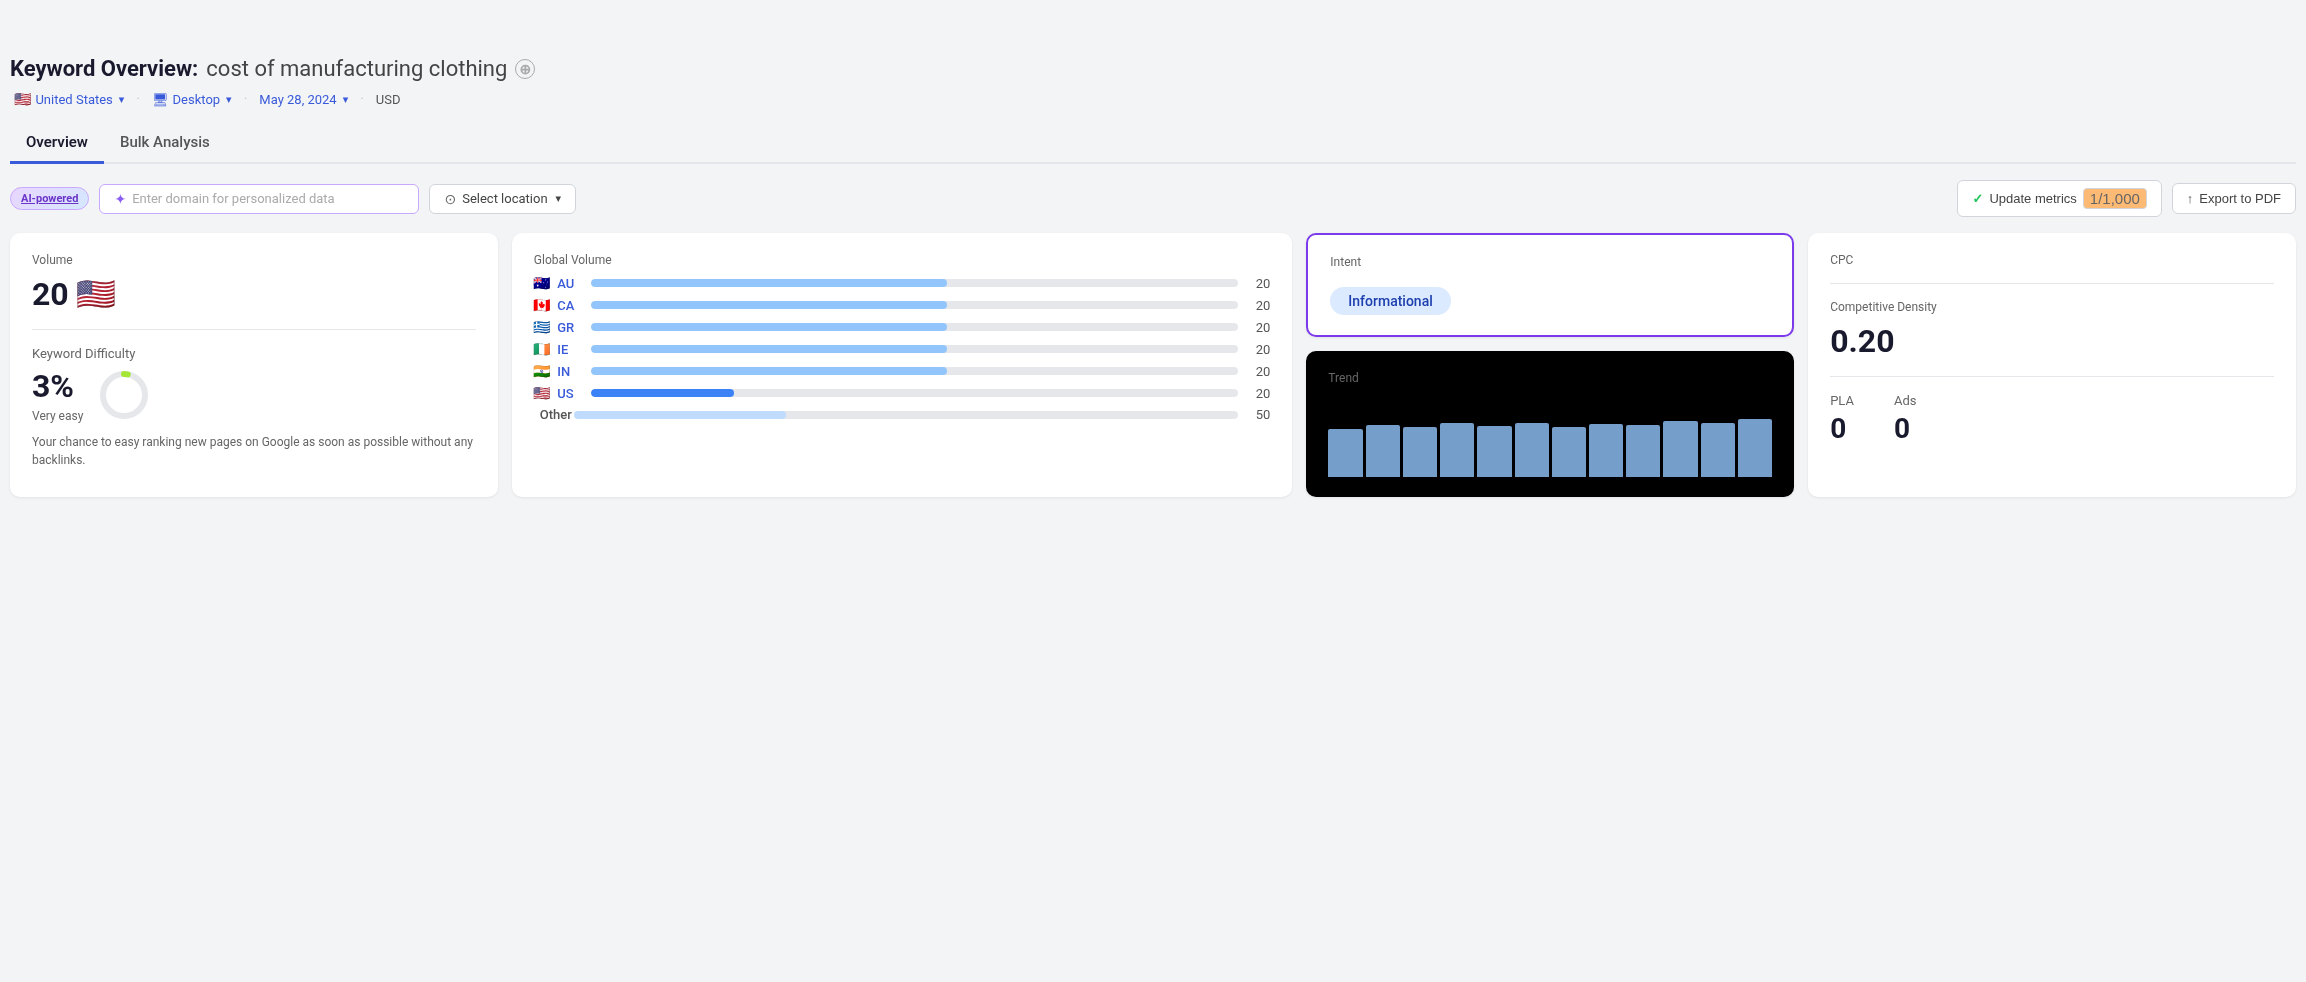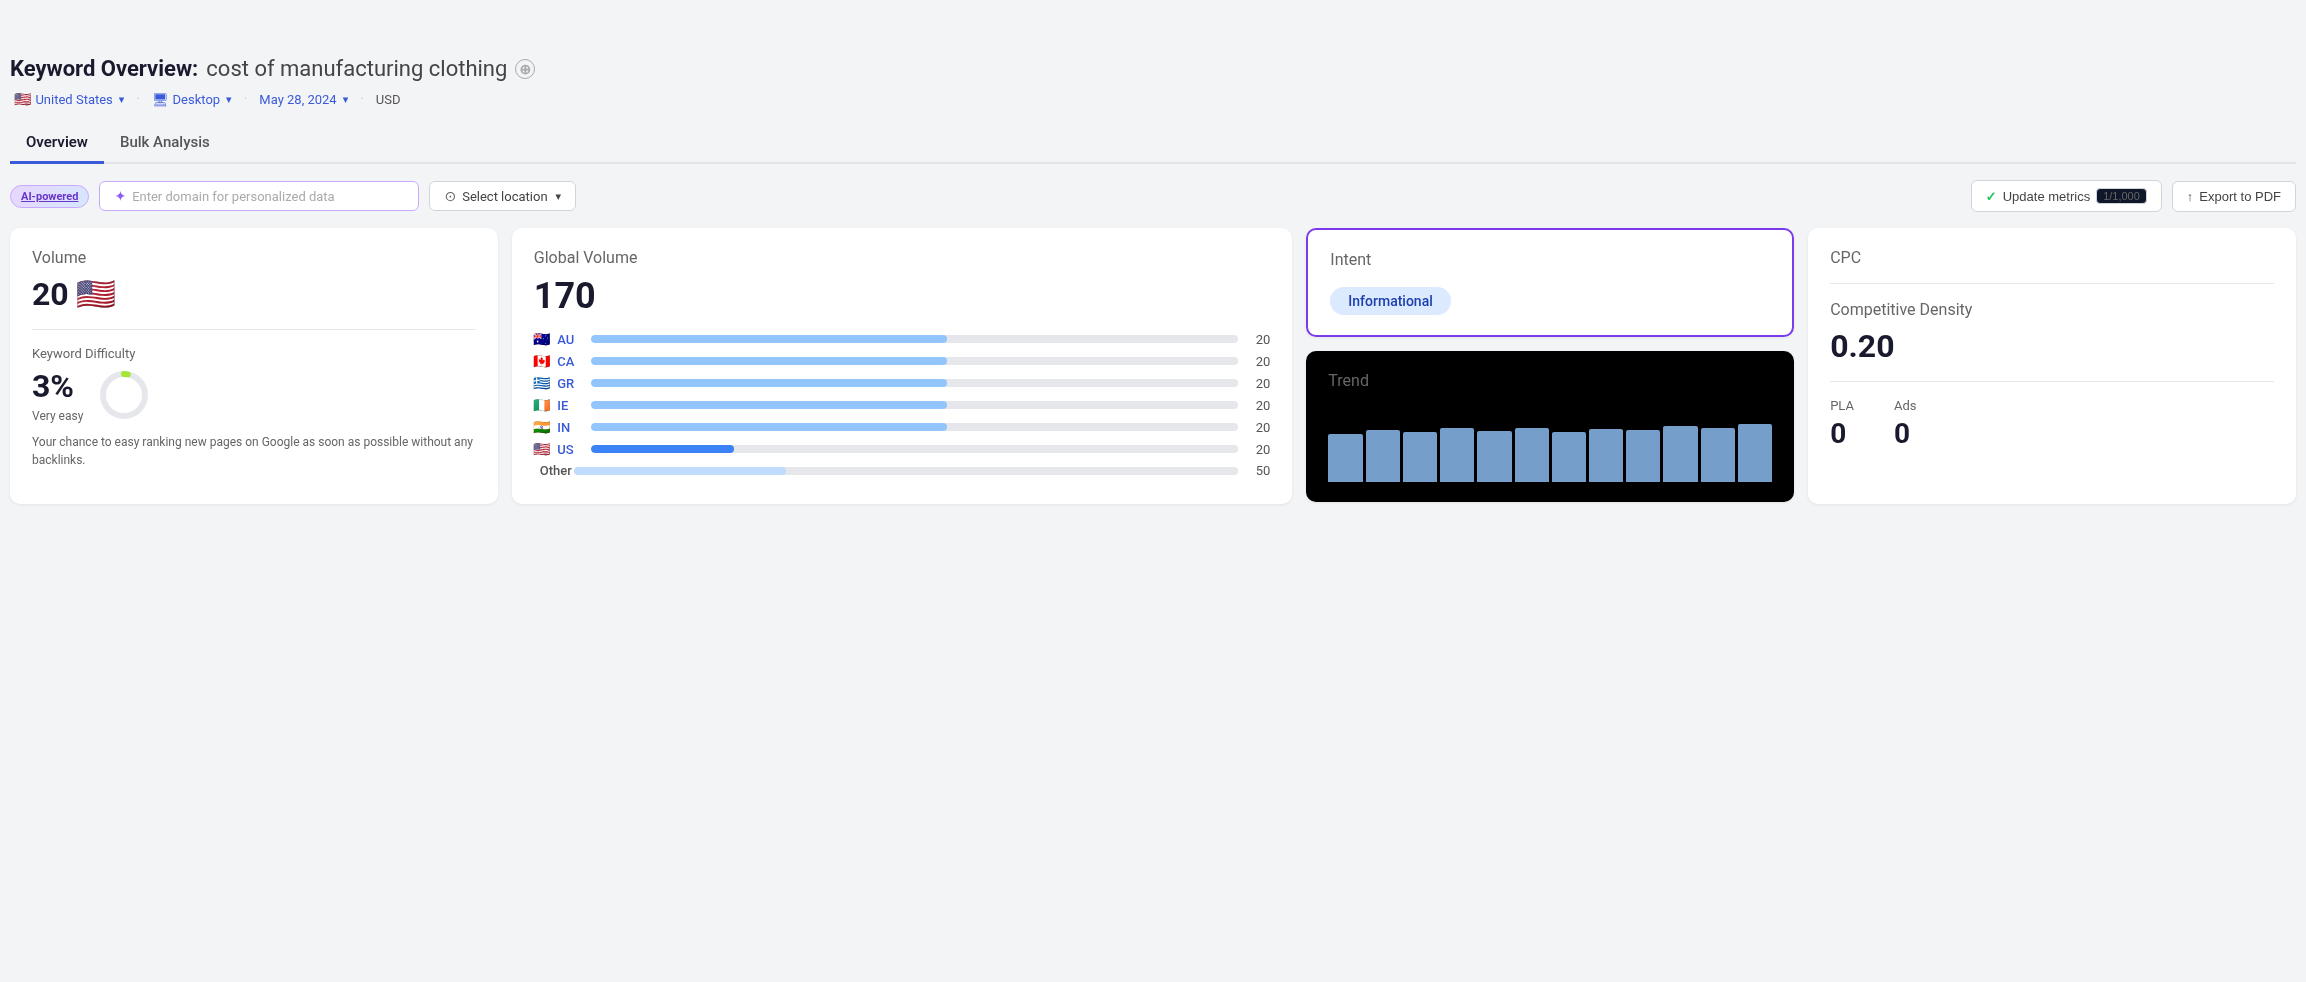--- a/index.html
+++ b/index.html
@@ -140,25 +140,25 @@
       background: white;
       border: 1.5px solid #d1d5db;
       border-radius: 6px;
       padding: 7px 14px;
       cursor: pointer;
       font-size: 13px;
       color: #444;
     }
     .btn-update .check { color: #22c55e; font-weight: 700; }
     .counter-badge {
-      background: #0f172a;
+      background: #fdba74;
       border: 1px solid #d1d5db;
       border-radius: 4px;
       padding: 1px 6px;
-      font-size: 11px;
+      font-size: 15px;
       color: #666;
     }
     .btn-export {
       display: flex;
       align-items: center;
       gap: 6px;
       background: white;
       border: 1.5px solid #d1d5db;
       border-radius: 6px;
       padding: 7px 14px;
@@ -173,21 +173,21 @@
       grid-template-columns: 1fr 1.6fr 1fr 1fr;
       gap: 14px;
     }
     .card {
       background: white;
       border-radius: 10px;
       padding: 20px 22px;
       box-shadow: 0 1px 3px rgba(0,0,0,0.07);
     }
     .card-label {
-      font-size: 16px;
+      font-size: 12px;
       color: #666;
       margin-bottom: 8px;
     }
     .card-value {
       font-size: 32px;
       font-weight: 700;
       color: #1a1a2e;
       display: flex;
       align-items: center;
       gap: 8px;
@@ -413,21 +413,20 @@
             <circle cx="18" cy="18" r="14" fill="none" stroke="#e5e7eb" stroke-width="4"></circle>
             <circle cx="18" cy="18" r="14" fill="none" stroke="#a3e635" stroke-width="4" stroke-dasharray="2.6 85" stroke-linecap="round" transform="rotate(-90 18 18)"></circle>
           </svg>
         </div>
       </div>
       <div class="kd-desc">Your chance to easy ranking new pages on Google as soon as possible without any backlinks.</div>
     </div>
 
     <div class="card">
       <div class="card-label">Global Volume</div>
-      <div class="gv-value">170</div>
 
       <div class="country-row">
         <span class="country-flag">🇦🇺</span>
         <span class="country-code">AU</span>
         <div class="bar-bg">
             <div class="bar-fill" style="width:55%"></div>
           </div>
         <span class="country-num">20</span>
       </div>
       <div class="country-row">

